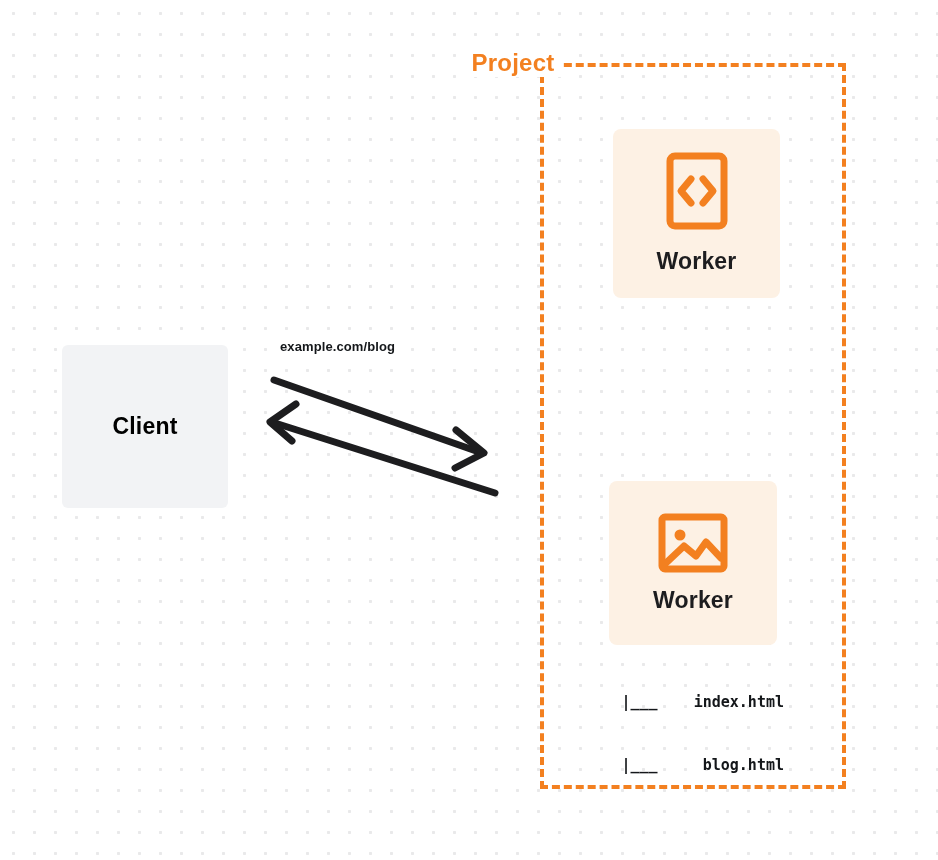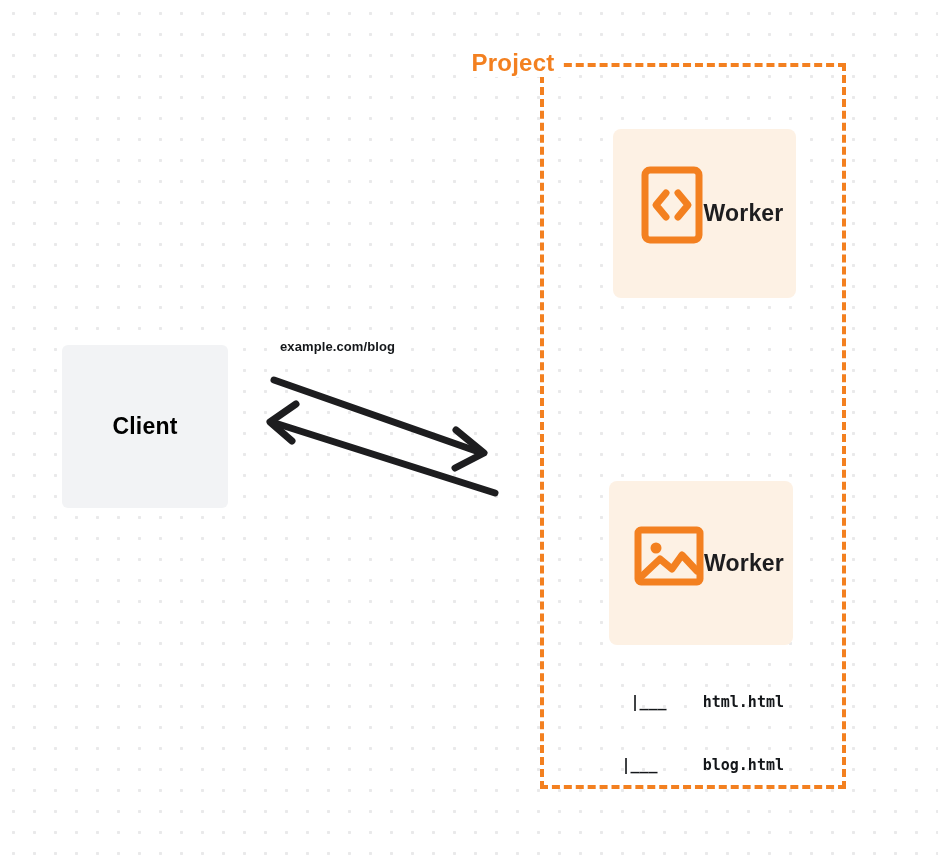--- a/index.html
+++ b/index.html
@@ -68,24 +68,23 @@
     white-space: nowrap;
     margin-left: 44px;
   }
 
   
   .card {
     position: absolute;
     background: #fdf1e4;
     border-radius: 8px;
     display: flex;
-    flex-direction: row;
+    flex-direction: column;
     align-items: center;
     justify-content: center;
-    padding-left: 16px;
   }
   #worker-card {
     left: 613px;
     top: 129px;
     width: 167px;
     height: 169px;
   }
   #assets-card {
     left: 609px;
     top: 481px;
@@ -186,18 +185,18 @@
 
     <g>
       <line x1="495" y1="493" x2="278" y2="424" stroke="#1d1d1f" stroke-width="7" stroke-linecap="round"></line>
       <path d="M296 404 L270 422 L292 441" fill="none" stroke="#1d1d1f" stroke-width="7" stroke-linecap="round" stroke-linejoin="round"></path>
     </g>
   </svg>
 
   <div id="request-label">example.com/blog</div>
 
   <div id="file-tree">
-    <span class="tree-row">      |___    html.html</span>
+    <span class="tree-row">      |___    index.html</span>
     <span class="tree-row">      |___     blog.html</span>
     
   </div>
 
 </div>
 
 </body></html>

